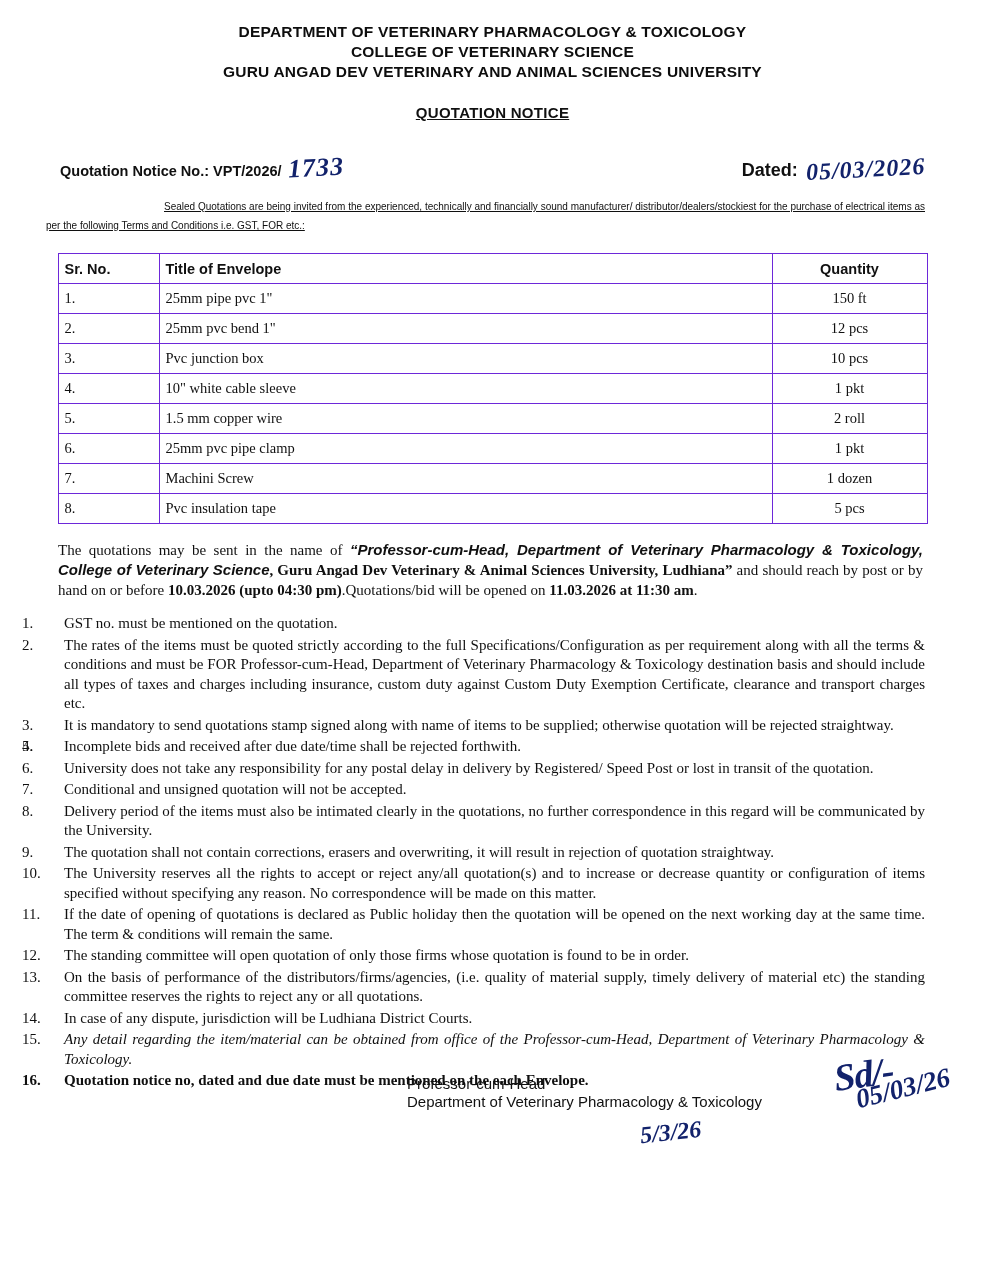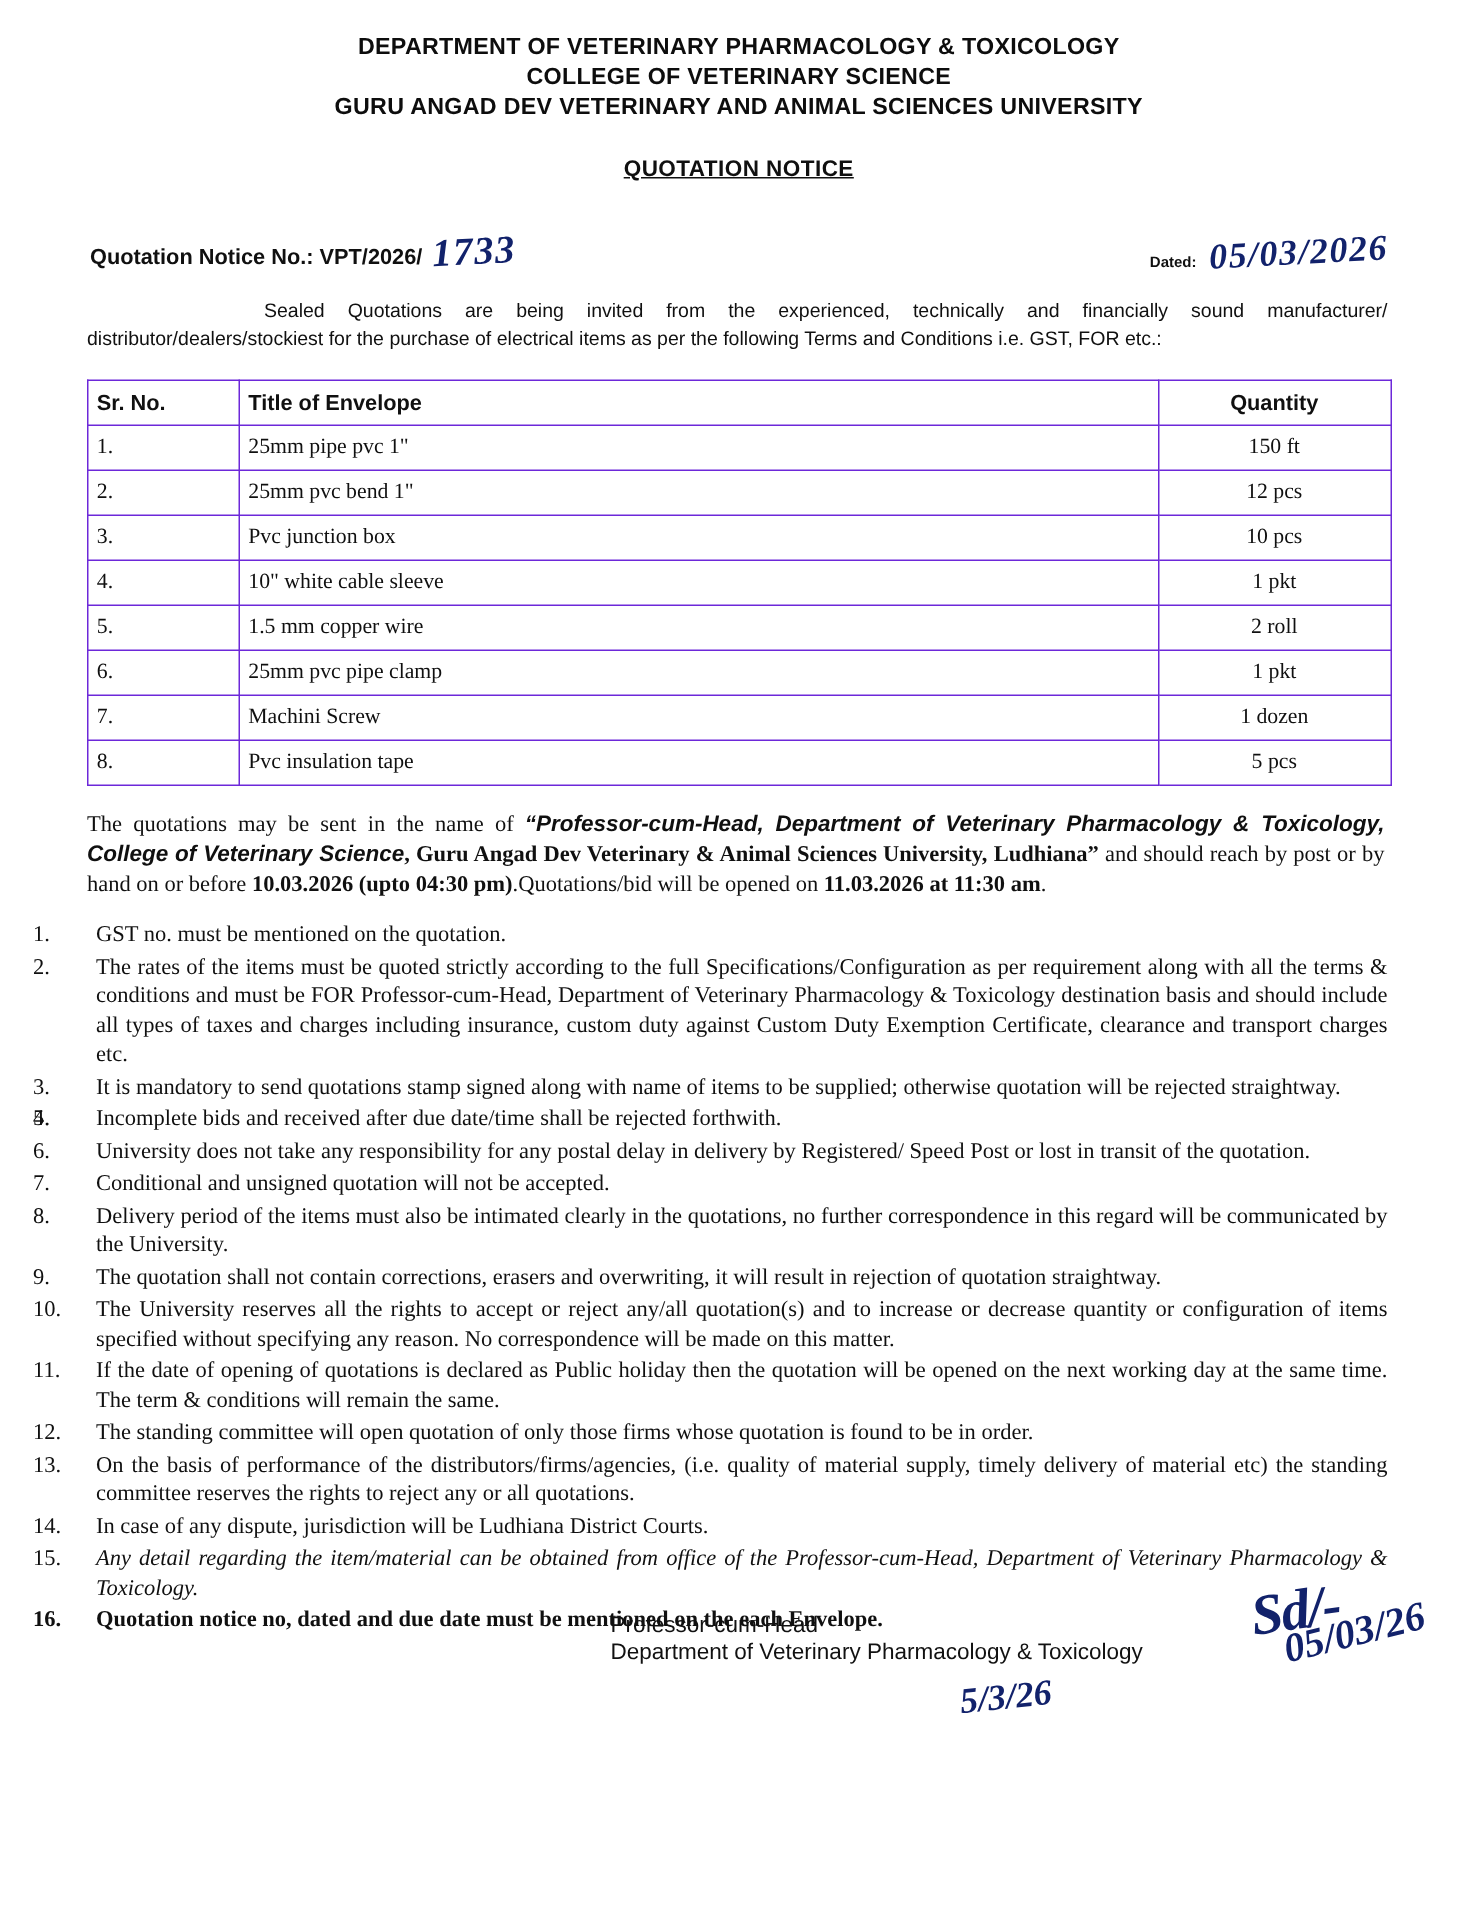--- a/index.html
+++ b/index.html
@@ -72,35 +72,36 @@
     margin-left: 6px;
   }
   .dated {
     margin-left: auto;
     display: flex;
     align-items: flex-end;
   }
   .dated .lbl {
     font-family: "Liberation Sans", sans-serif;
     font-weight: bold;
-    font-size: 10px;
+    font-size: 18px;
   }
   .dated .hand {
     font-size: 24px;
     margin-left: 8px;
   }
 
   
   .intro {
-    margin: 16px 60px 0 58px;
-    font-family: "Liberation Sans", sans-serif;
-    font-size: 13px;
+    margin: 16px 60px 0 46px;
+    font-family: "Liberation Sans", sans-serif;
+    font-size: 10px;
     line-height: 19px;
     text-align: justify;
     text-indent: 118px;
+    text-decoration: underline;
   }
 
   
   table.items {
     margin: 18px auto 0 auto;
     border-collapse: collapse;
     width: 830px;
     table-layout: fixed;
   }
   table.items th, table.items td {

